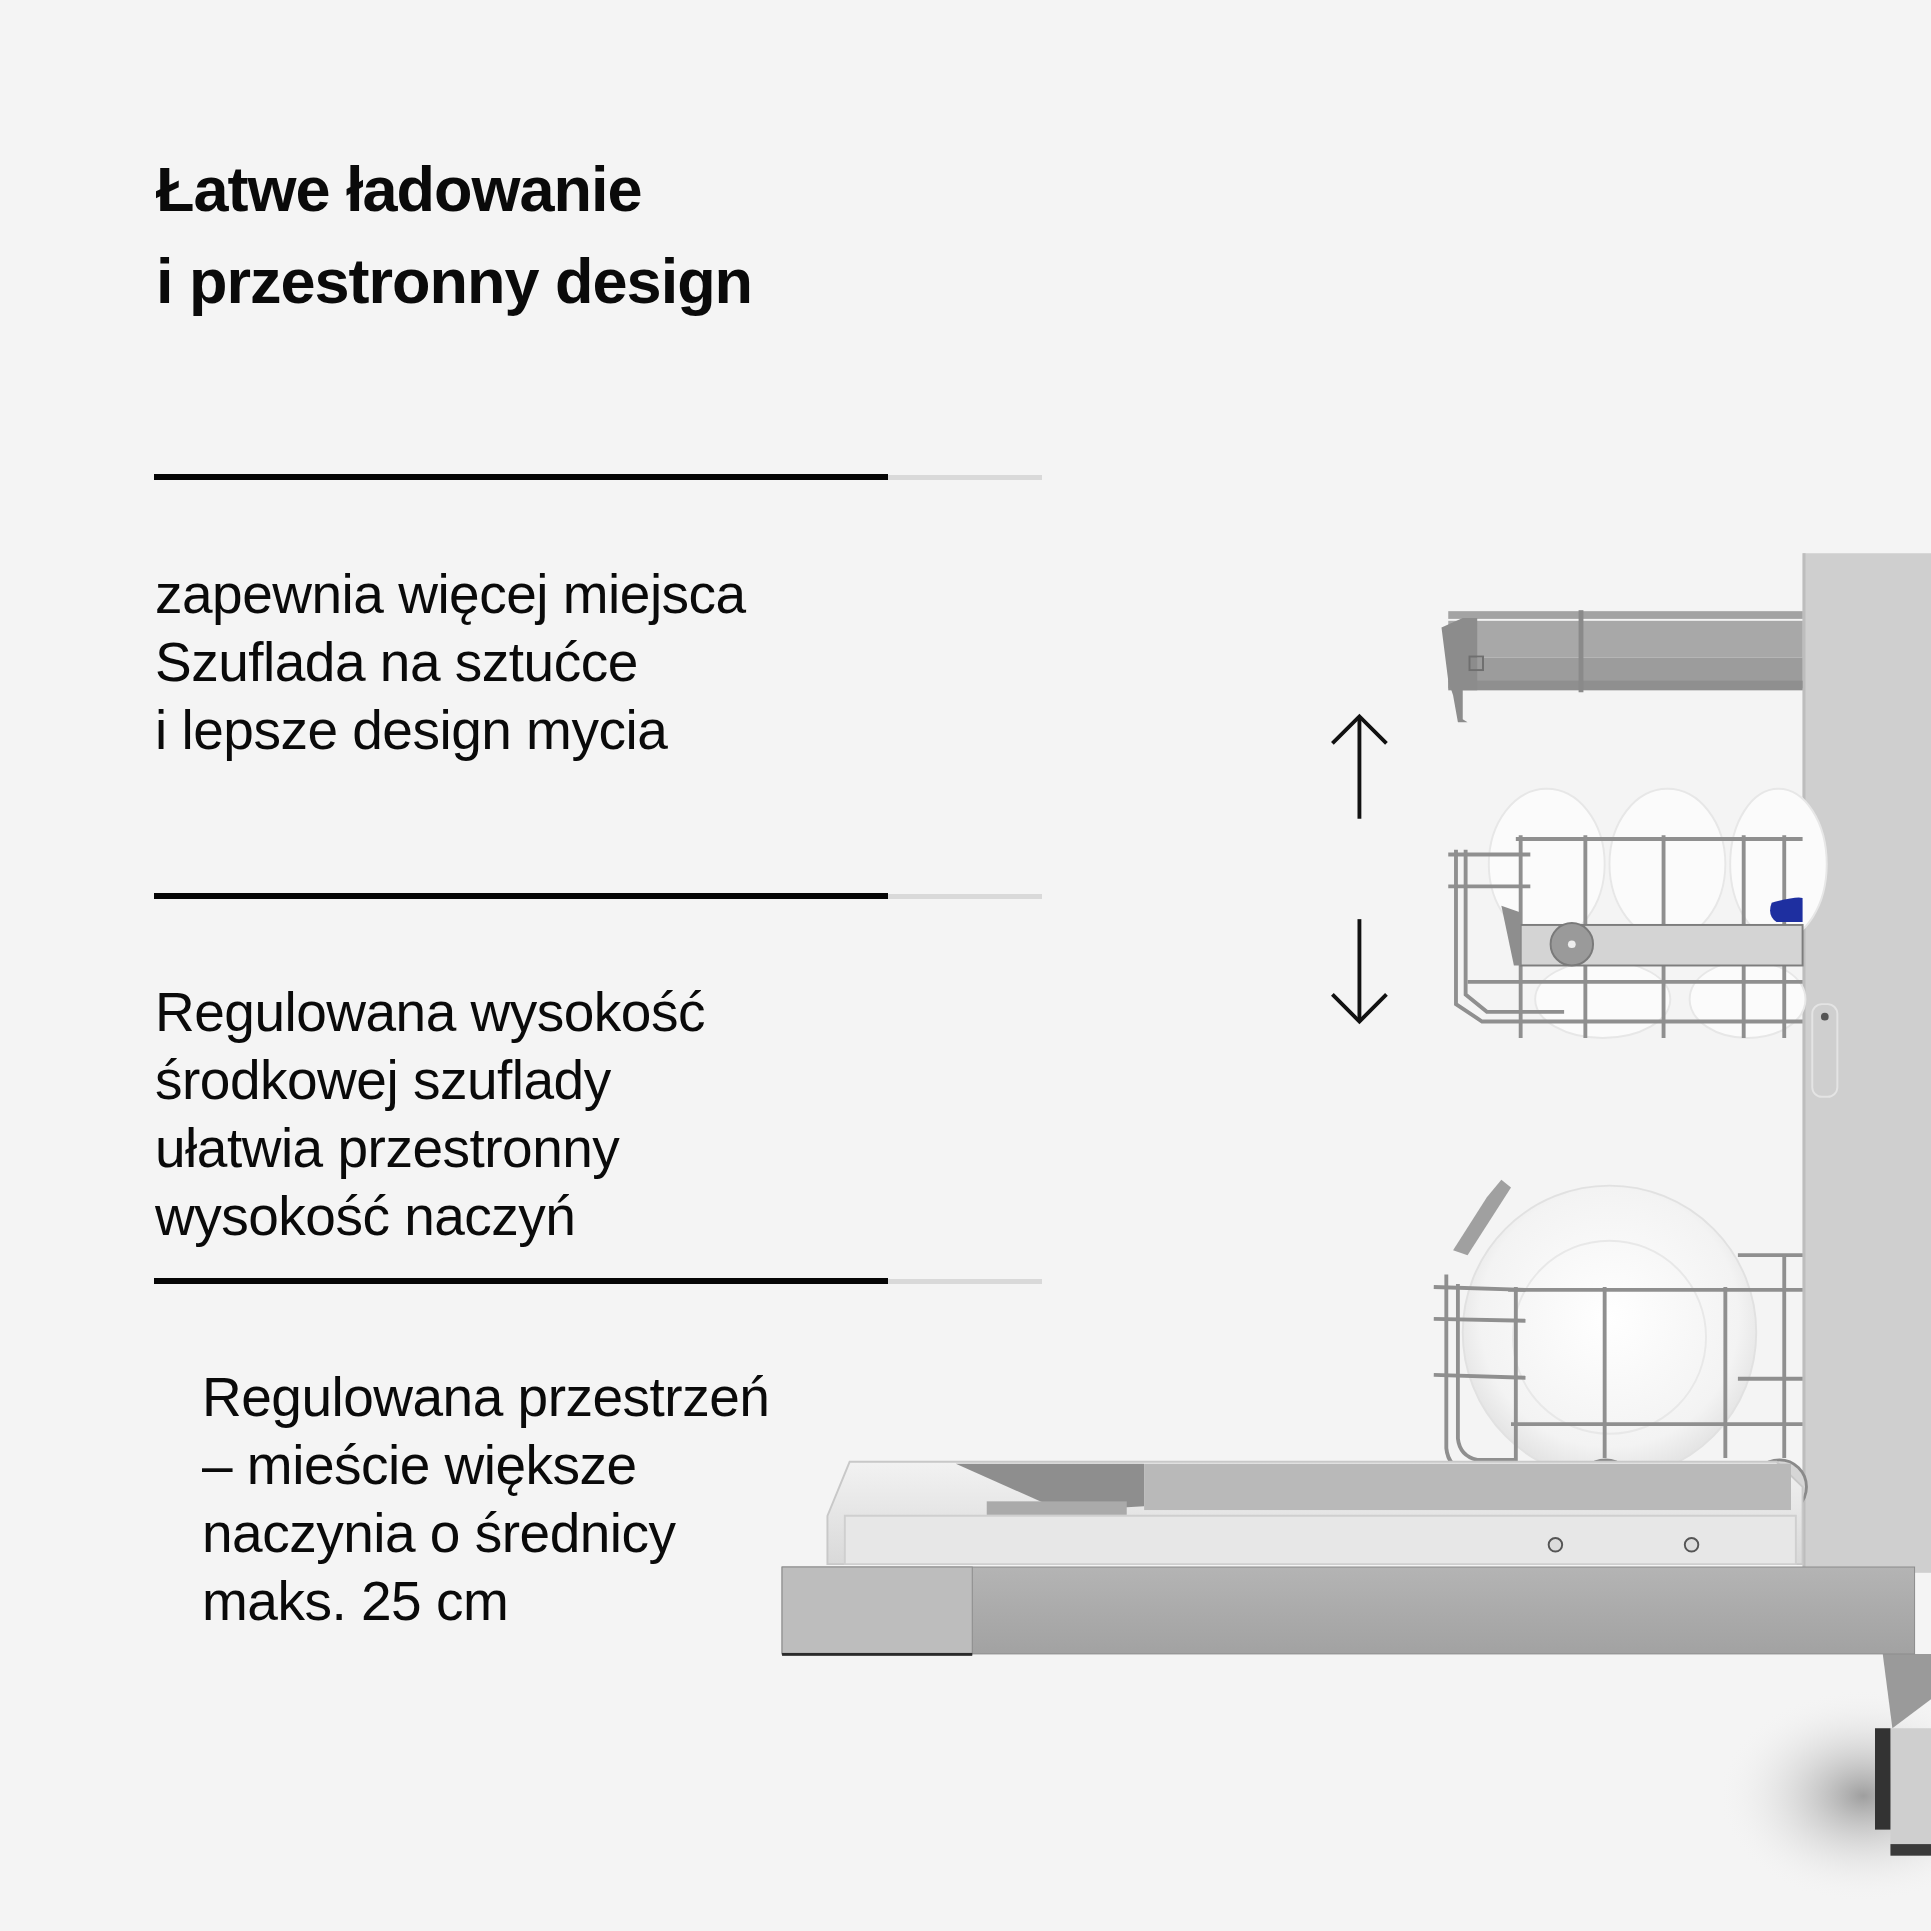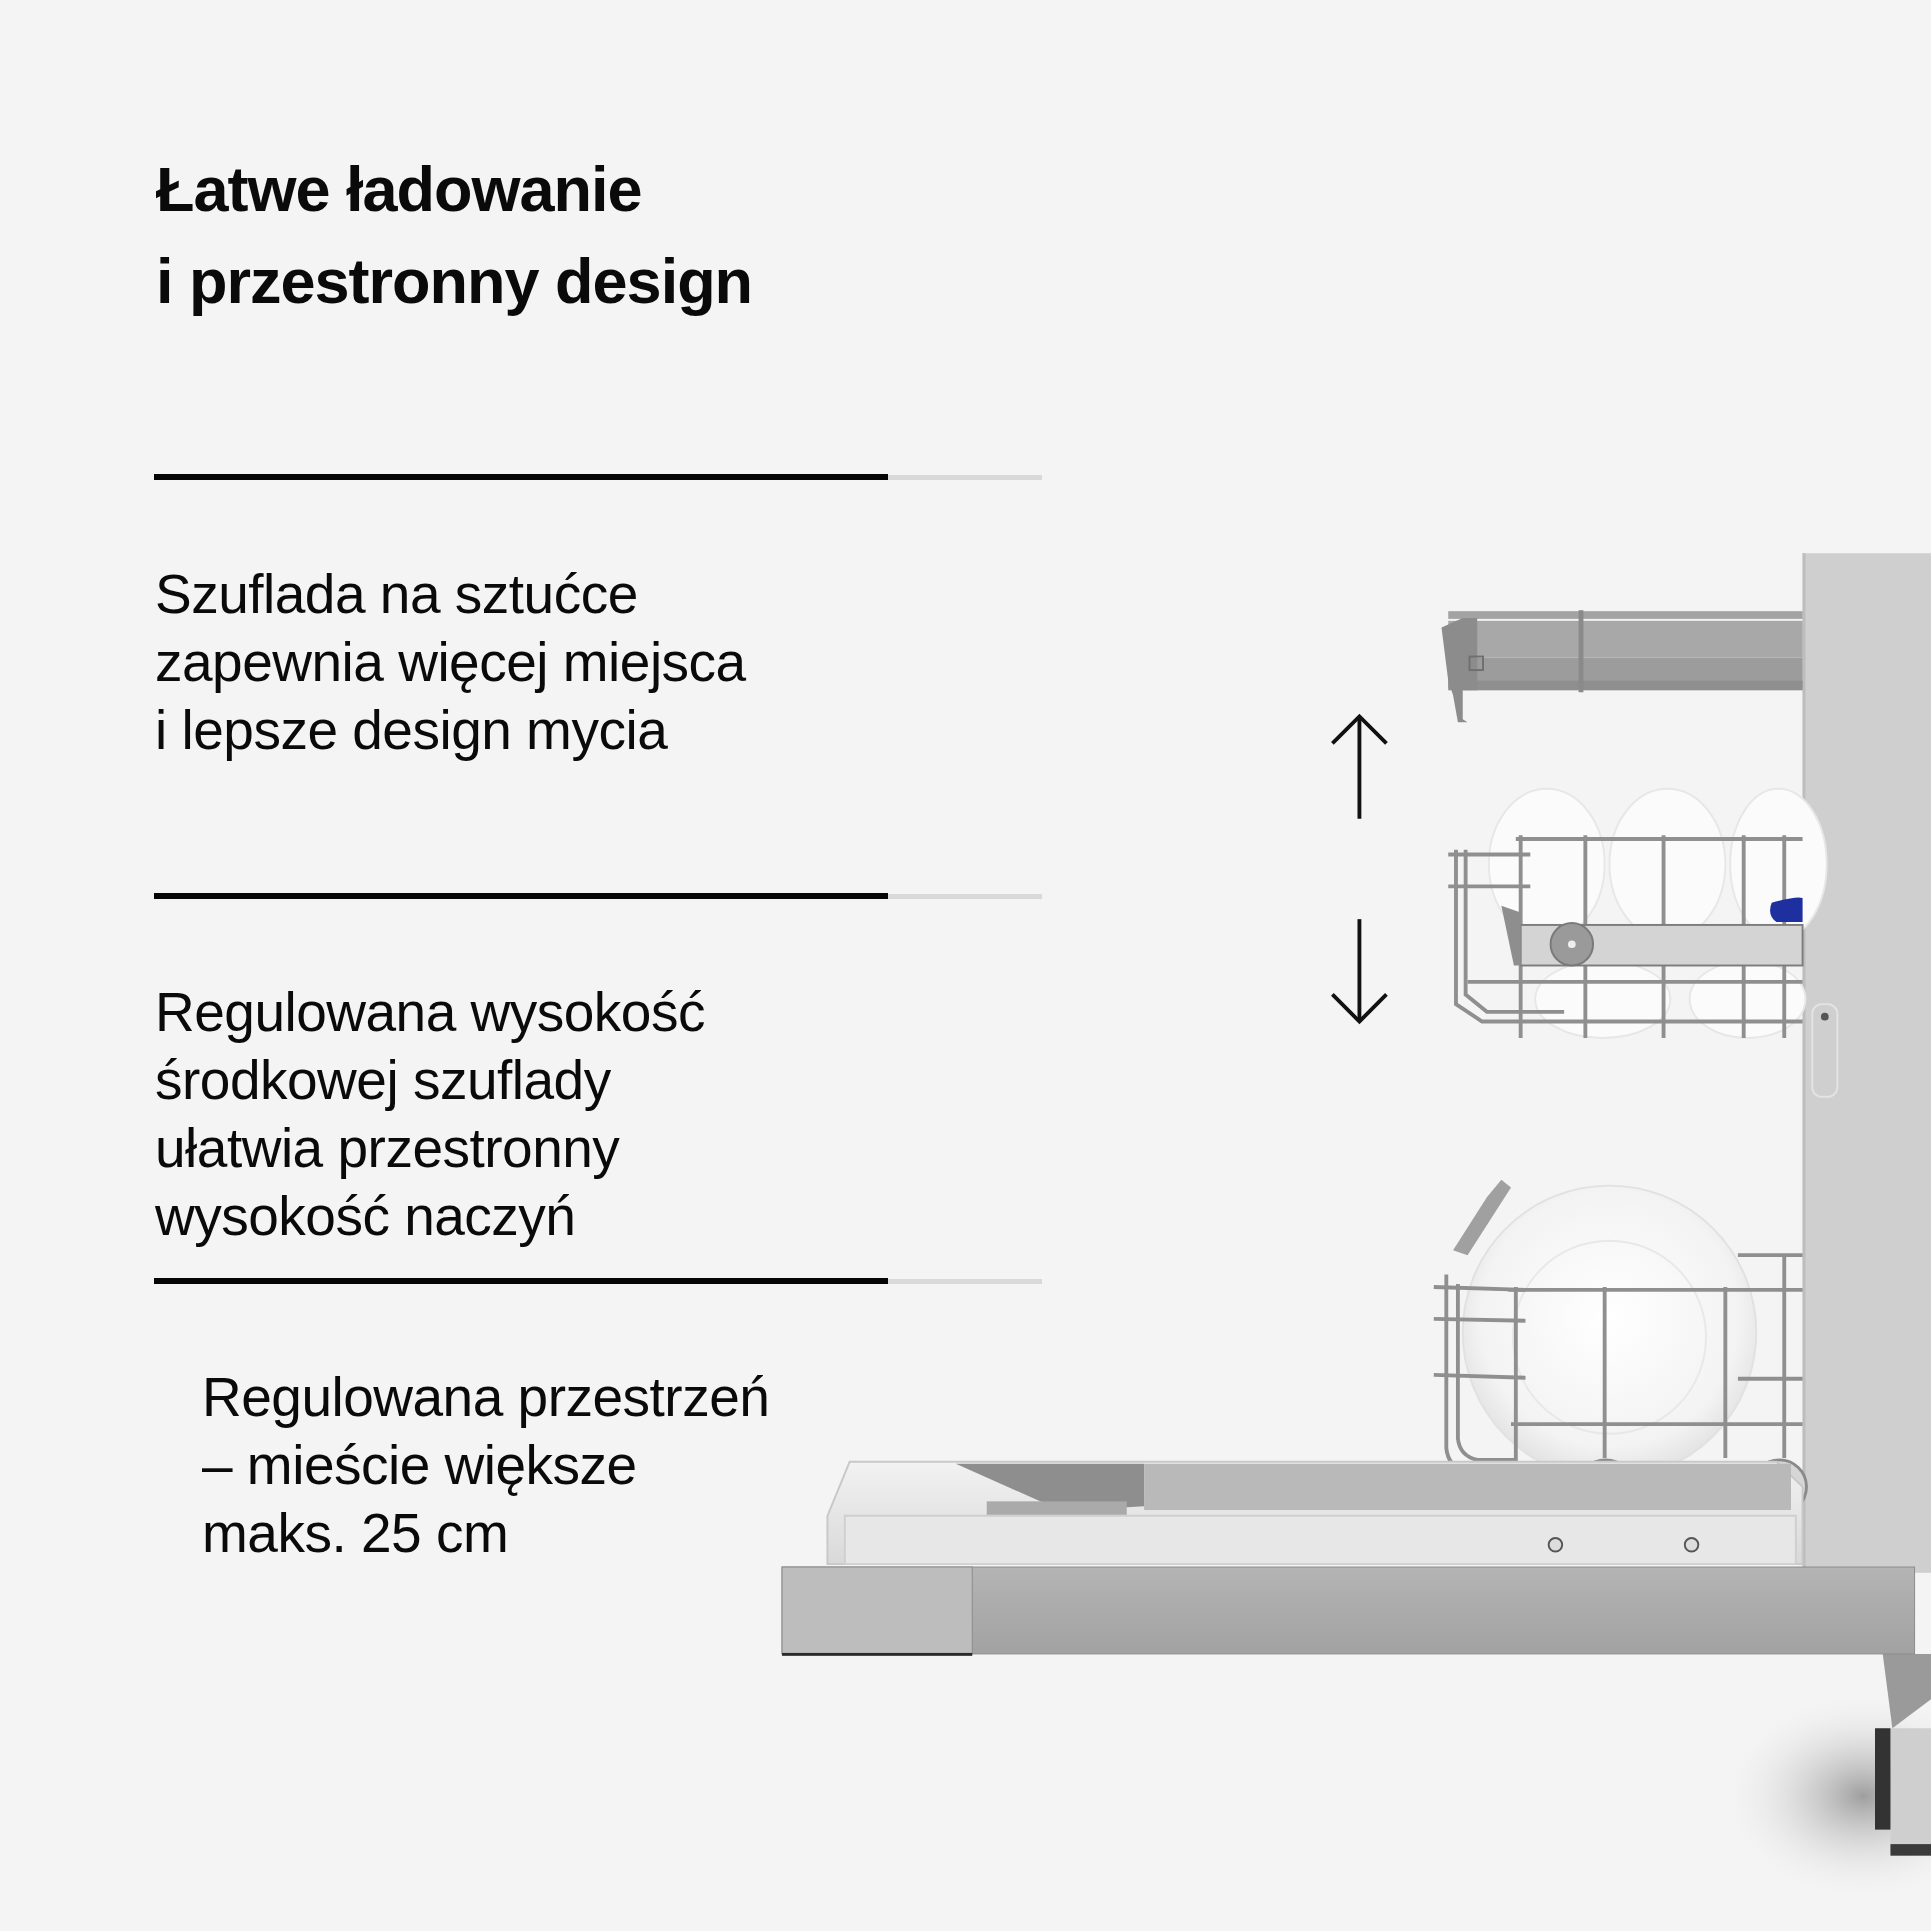--- a/index.html
+++ b/index.html
@@ -35,22 +35,22 @@
   <span>Łatwe ładowanie</span>
   <span>i przestronny design</span>
 </h1>
 
 <div class="divider" style="top:474px;">
   <div class="bar-fill"></div>
   <div class="bar-track"></div>
 </div>
 
 <p class="feature" style="top:560px;">
+  <span>zapewnia więcej miejsca</span>
   <span>Szuflada na sztućce</span>
-  <span>zapewnia więcej miejsca</span>
   <span>i lepsze design mycia</span>
 </p>
 
 <div class="divider" style="top:893px;">
   <div class="bar-fill"></div>
   <div class="bar-track"></div>
 </div>
 
 <p class="feature" style="top:978px;">
   <span>Regulowana wysokość</span>
@@ -60,20 +60,21 @@
 </p>
 
 <div class="divider" style="top:1278px;">
   <div class="bar-fill"></div>
   <div class="bar-track"></div>
 </div>
 
 <p class="feature" style="top:1363px;margin-left:47px;">
   <span>Regulowana przestrzeń</span>
   <span>– mieście większe</span>
+  <span>naczynia o średnicy</span>
   <span>maks. 25 cm</span>
 </p>
 
 <svg class="illustration" viewBox="0 0 2000 2000" xmlns="http://www.w3.org/2000/svg">
   <defs>
     <linearGradient id="steelV" x1="0" y1="0" x2="0" y2="1">
       <stop offset="0" stop-color="#b4b4b4"></stop>
       <stop offset="1" stop-color="#a2a2a2"></stop>
     </linearGradient>
     <linearGradient id="doorInner" x1="0" y1="0" x2="0" y2="1">

